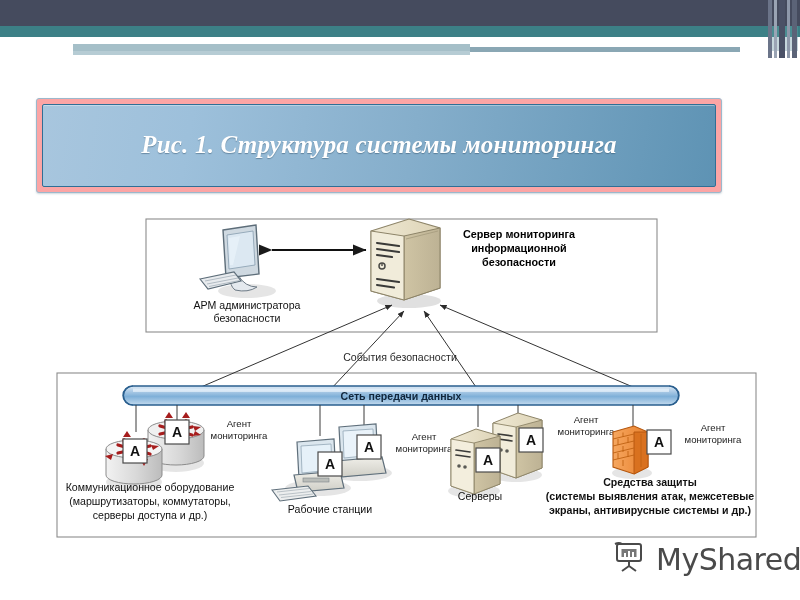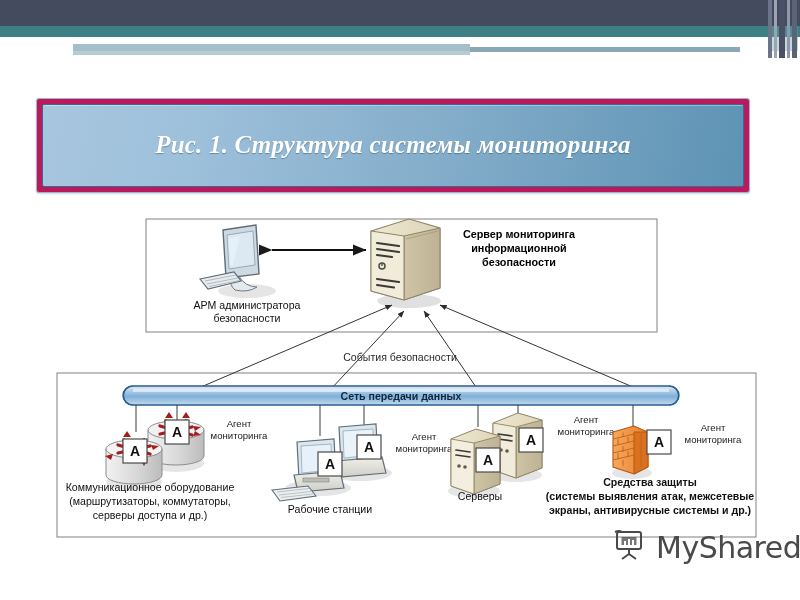--- a/index.html
+++ b/index.html
@@ -24,23 +24,22 @@
   .vb2{left:774px;width:3px;height:58px;background:#9aa4b4;}
   .vb3{left:779px;width:6px;height:58px;background:#4a5166;}
   .vb4{left:787px;width:3px;height:58px;background:#8e98aa;}
   .vb5{left:792px;width:5px;height:58px;background:#5b6377;}
   .vbteal{position:absolute;left:768px;top:26px;width:30px;height:11px;background:#4e8f94;opacity:.85;}
   .vbpale{position:absolute;left:768px;top:37px;width:30px;height:14px;background:#b7ccd3;opacity:.8;}
 
   
   .title-outer{
     position:absolute;left:36px;top:98px;width:684px;height:93px;
-    border:1px solid #9cb8cc;border-radius:3px;background:#be185d;
+    border:1px solid #9cb8cc;border-radius:3px;background:#fca5a5;
     box-shadow:0 1px 2px rgba(80,110,130,.28);
-    padding-left:28px;
   }
   .title-inner{
     position:absolute;left:5px;top:5px;right:5px;bottom:5px;
     border:1px solid #2f6f96;border-radius:2px;
     background:linear-gradient(100deg,#a8c6de 0%,#9dc0db 22%,#85aecb 55%,#5e93b4 100%);
     display:flex;align-items:center;justify-content:center;
     box-shadow:inset 0 1px 0 rgba(255,255,255,.35);
   }
   .title-text{
     font-family:"Liberation Serif","DejaVu Serif",serif;
@@ -48,21 +47,21 @@
     font-size:25px;line-height:1.22;text-align:center;
     text-shadow:0 1px 1px rgba(40,70,95,.45);
     letter-spacing:.2px;padding:0 10px;
   }
 
   
   .diagram{position:absolute;left:0;top:205px;width:800px;height:345px;}
   .diagram svg{display:block;}
 
   
-  .wm{position:absolute;left:612px;top:528px;display:flex;align-items:center;gap:10px;}
+  .wm{position:absolute;left:612px;top:540px;display:flex;align-items:center;gap:10px;}
   .wm-text{font-size:30px;color:#4a4a4a;font-family:"DejaVu Sans",sans-serif;letter-spacing:-.5px;}
 </style>
 </head>
 <body>
 
 <div class="slide">
 
   <div class="hdr-dark"></div>
   <div class="hdr-teal"></div>
   <div class="hdr-line-a"></div>

